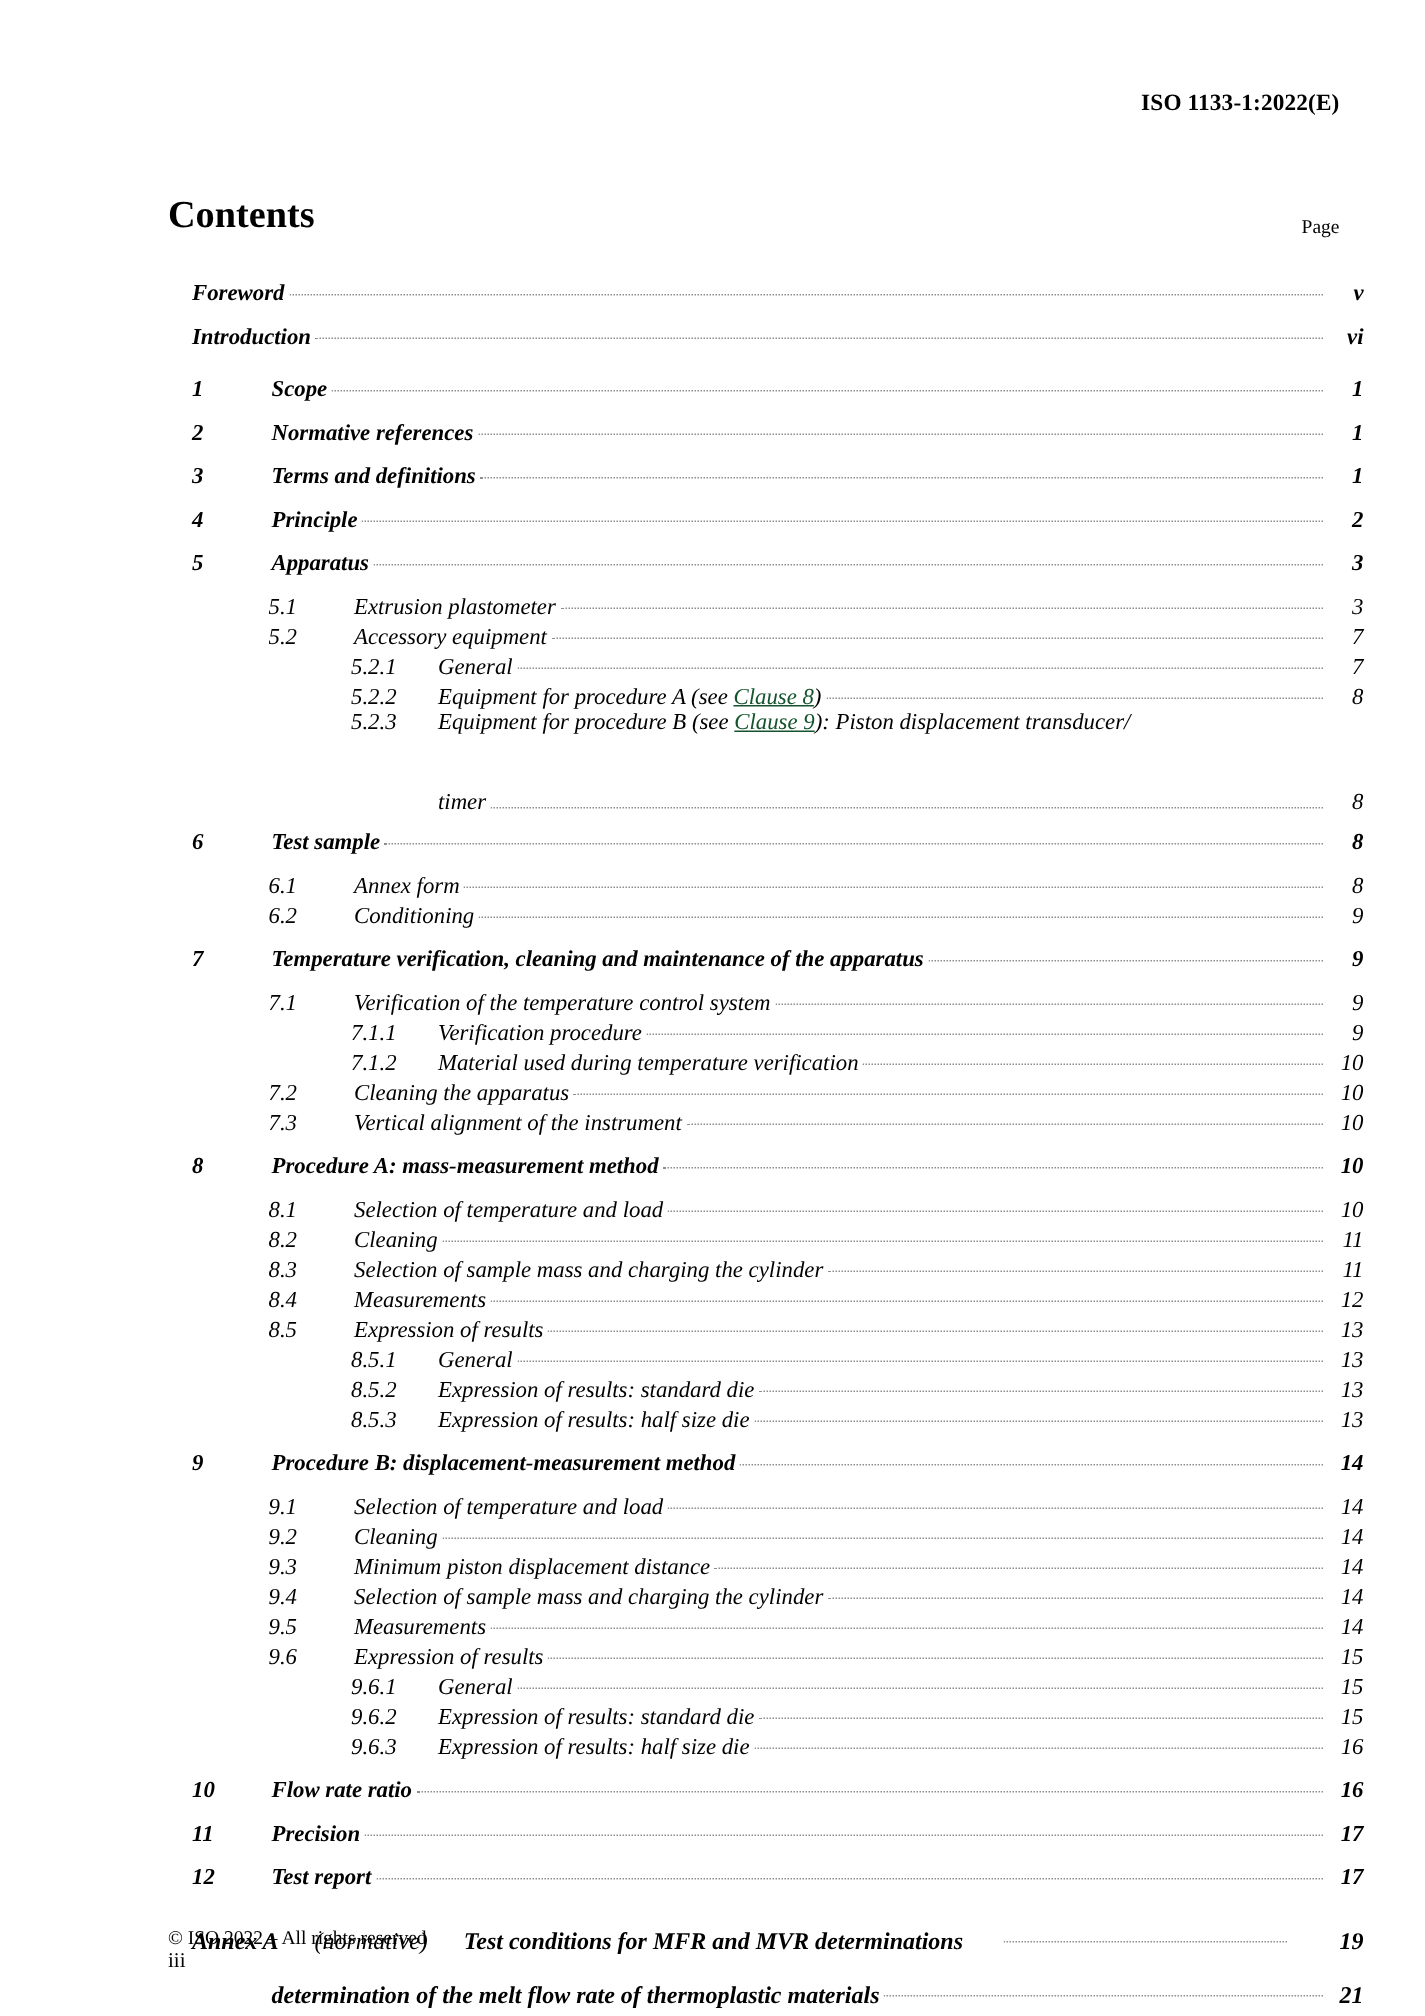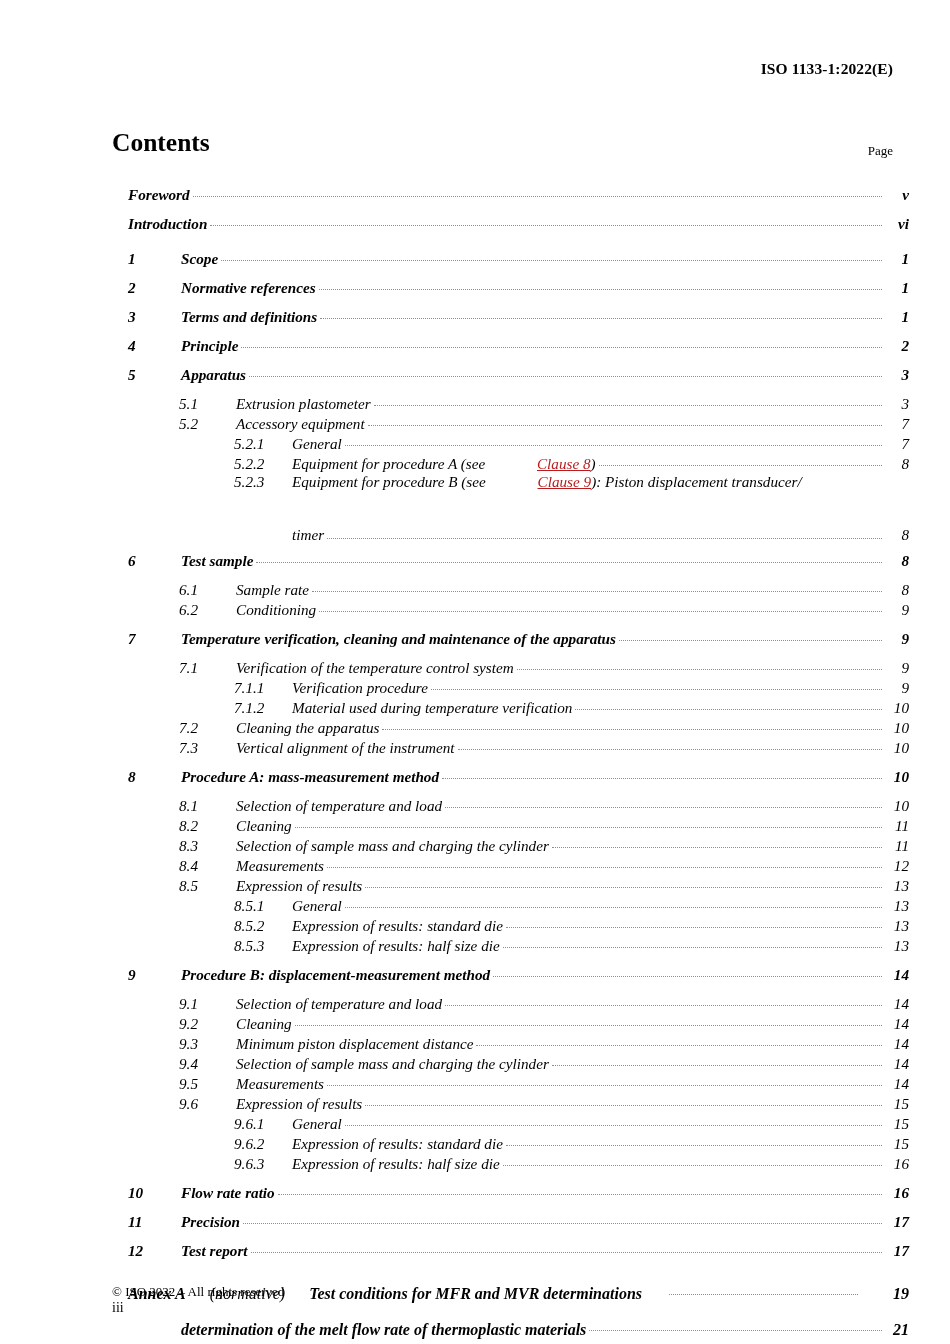--- a/index.html
+++ b/index.html
@@ -119,23 +119,22 @@
 
   .pg {
     flex: 0 0 auto;
     width: 24px;
     text-align: right;
     padding-left: 2px;
   }
 
   
   .xref {
-    color: #b91c1c;
+    color: #14532d;
     text-decoration: underline;
-    margin-left: 48px;
   }
 
   
   .cont-row {
     display: flex;
     align-items: flex-end;
     width: 100%;
     font-size: 15.2px;
     line-height: 1.0;
     height: 24px;
@@ -279,21 +278,21 @@
       </div>
       <div style="height: 9px;"></div>
       <div class="toc-row lvl1">
         <span class="num">6</span>
         <span class="label">Test sample</span>
         <span class="leader"></span>
         <span class="pg">8</span>
       </div>
       <div class="toc-row lvl2">
         <span class="num">6.1</span>
-        <span class="label">Sample rate</span>
+        <span class="label">Annex form</span>
         <span class="leader"></span>
         <span class="pg">8</span>
       </div>
       <div class="toc-row lvl2">
         <span class="num">6.2</span>
         <span class="label">Conditioning</span>
         <span class="leader"></span>
         <span class="pg">9</span>
       </div>
       <div style="height: 9px;"></div>

